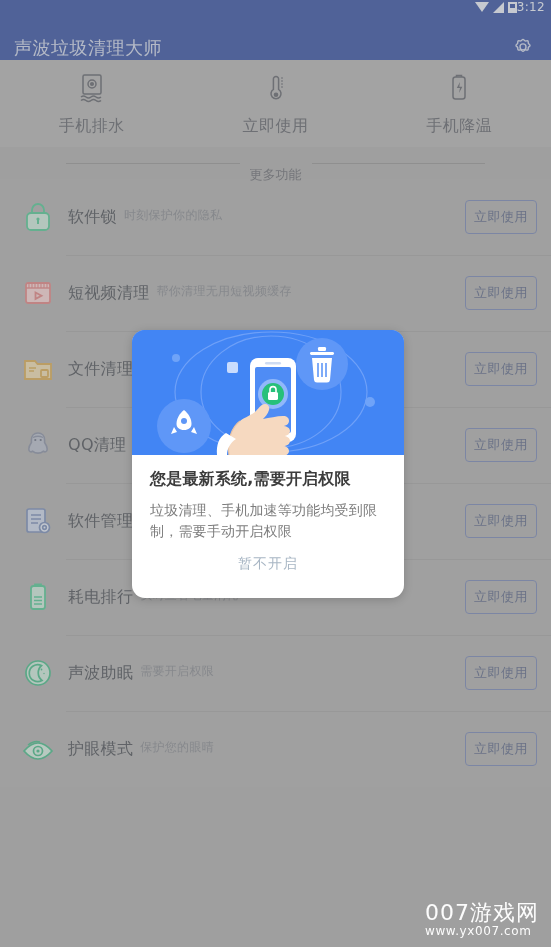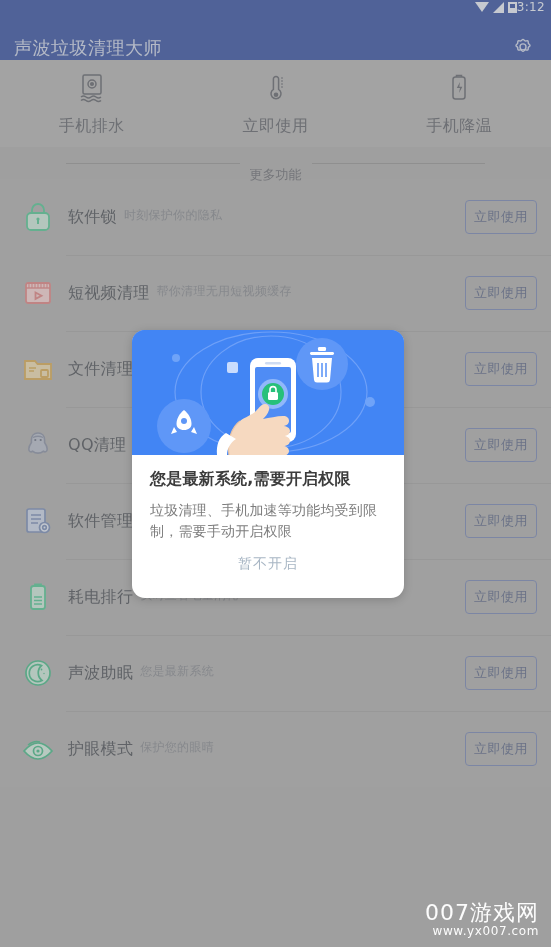--- a/index.html
+++ b/index.html
@@ -225,21 +225,20 @@
     font-size: 14px;
     padding: 13px 0 15px 0;
     font-family: inherit;
     letter-spacing: 1px;
   }
 
   
   .watermark {
     position: absolute;
     right: 12px; bottom: 8px;
-    text-align: right;
     color: #fcfcfc;
     line-height: 1.15;
     pointer-events: none;
     margin-top: 44px;
   }
   .wm-main { font-size: 22px; letter-spacing: 1px; }
   .wm-sub  { font-size: 12px; letter-spacing: 0.6px; }
 </style>
 </head>
 <body>
@@ -406,21 +405,21 @@
       <span class="row-icon">
         <svg viewBox="0 0 34 34" fill="none" stroke="#4fbd8e" stroke-width="1.7">
           <circle cx="17" cy="17" r="12" fill="#cfe9dc"></circle>
           <path d="M20.5 9.5A8.5 8.5 0 1 0 21 24.5 9.8 9.8 0 0 1 20.5 9.5z"></path>
           <circle cx="20.5" cy="13.5" r="0.9" fill="#4fbd8e" stroke="none"></circle>
           <circle cx="23" cy="17.5" r="0.7" fill="#4fbd8e" stroke="none"></circle>
         </svg>
       </span>
       <span class="row-text">
         <span class="row-title">声波助眠</span>
-        <span class="row-sub">您是最新系统</span>
+        <span class="row-sub">需要开启权限</span>
       </span>
       <button class="row-btn">立即使用</button>
     </div>
 
     <div class="row">
       <span class="row-icon">
         <svg viewBox="0 0 34 34" fill="none" stroke="#4fbd8e" stroke-width="1.7">
           <path d="M3 19q7-8 14-8t14 8q-7 8-14 8T3 19z" fill="#d4ece0"></path>
           <circle cx="17" cy="19" r="4.5"></circle>
           <circle cx="17" cy="19" r="1.6" fill="#4fbd8e" stroke="none"></circle>

